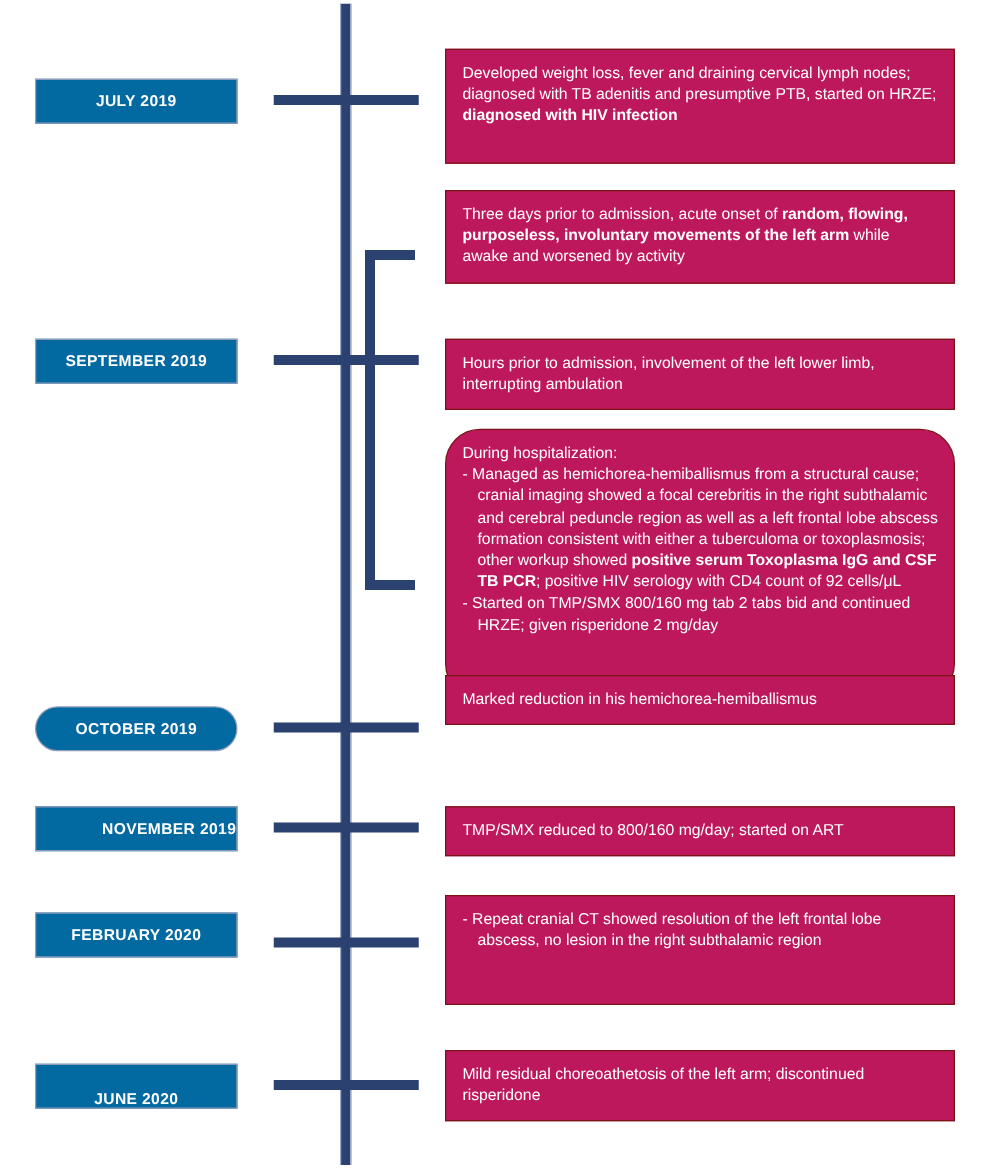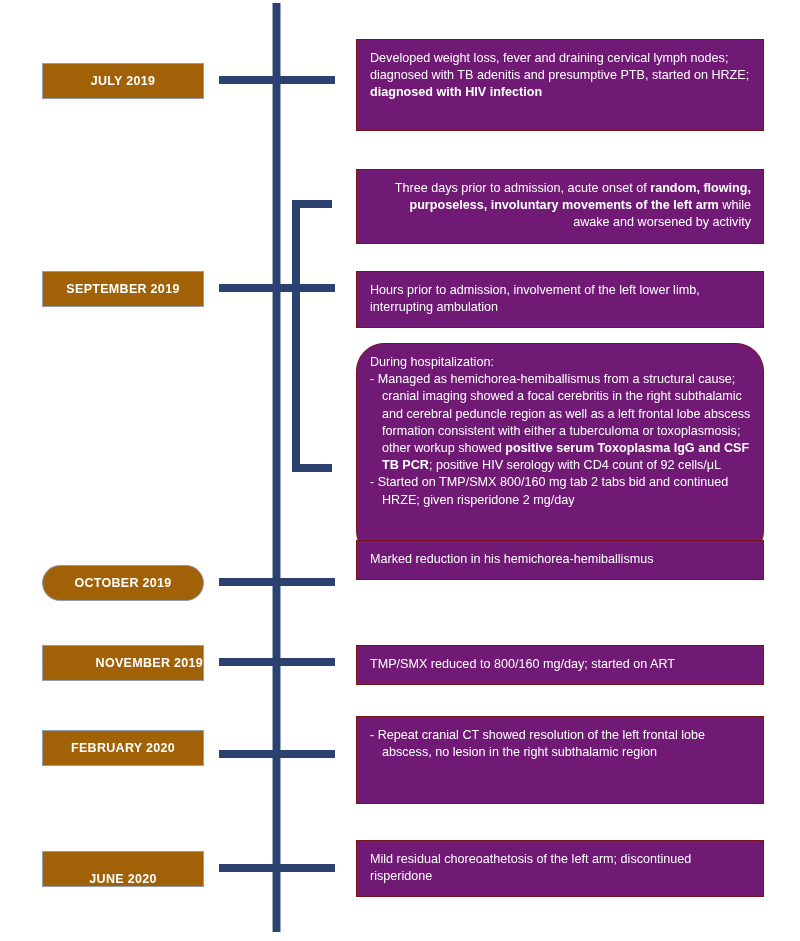--- a/index.html
+++ b/index.html
@@ -51,43 +51,43 @@
     border-left: 8px solid #2b4170;
     border-bottom: 8px solid #2b4170;
     border-right: none;
     box-sizing: border-box;
     background: transparent;
   }
 
   
   .date-chip {
     position: absolute;
-    left: 42px;
+    left: 28px;
     width: 162px;
     height: 36px;
-    background: #a16207;
+    background: #0369a1;
     border: 1px solid #8f9cba;
     box-sizing: border-box;
     color: #ffffff;
     font-size: 12.5px;
     font-weight: bold;
     letter-spacing: 0.3px;
     display: flex;
     align-items: center;
     justify-content: center;
     text-align: center;
     white-space: nowrap;
   }
 
   
   .event-card {
     position: absolute;
     left: 356px;
     width: 408px;
-    background: #701a75;
+    background: #be185d;
     border: 1px solid #7a1414;
     box-sizing: border-box;
     color: #ffffff;
     font-size: 12.6px;
     line-height: 17.2px;
     padding: 10px 12px 11px 13px;
   }
   .event-card p {
     margin: 0;
   }
@@ -132,21 +132,21 @@
     <span>FEBRUARY 2020</span>
   </div>
   <div class="date-chip" style="top:851px;align-items:flex-end;">
     <span>JUNE 2020</span>
   </div>
 
   <div class="event-card" style="top:39px;min-height:92px;">
     <p><span>Developed weight loss, fever and draining cervical lymph nodes; diagnosed with TB adenitis and presumptive PTB, started on HRZE; </span><b>diagnosed with HIV infection</b></p>
   </div>
 
-  <div class="event-card" style="top:169px;min-height:70px;text-align:right;">
+  <div class="event-card" style="top:152px;min-height:70px;">
     <p><span>Three days prior to admission, acute onset of </span><b>random, flowing, purposeless, involuntary movements of the left arm</b><span> while awake and worsened by activity</span></p>
   </div>
 
   <div class="event-card" style="top:271px;min-height:50px;">
     <p><span>Hours prior to admission, involvement of the left lower limb, interrupting ambulation</span></p>
   </div>
 
   <div class="event-card" style="top:343px;min-height:216px;border-radius:28px;">
     <p>During hospitalization:</p>
     <p class="bullet-line"><span>- Managed as hemichorea-hemiballismus from a structural cause; cranial imaging showed a focal cerebritis in the right subthalamic and cerebral peduncle region as well as a left frontal lobe abscess formation consistent with either a tuberculoma or toxoplasmosis; other workup showed </span><b>positive serum Toxoplasma IgG and CSF TB PCR</b><span>; positive HIV serology with CD4 count of 92 cells/μL</span></p>

